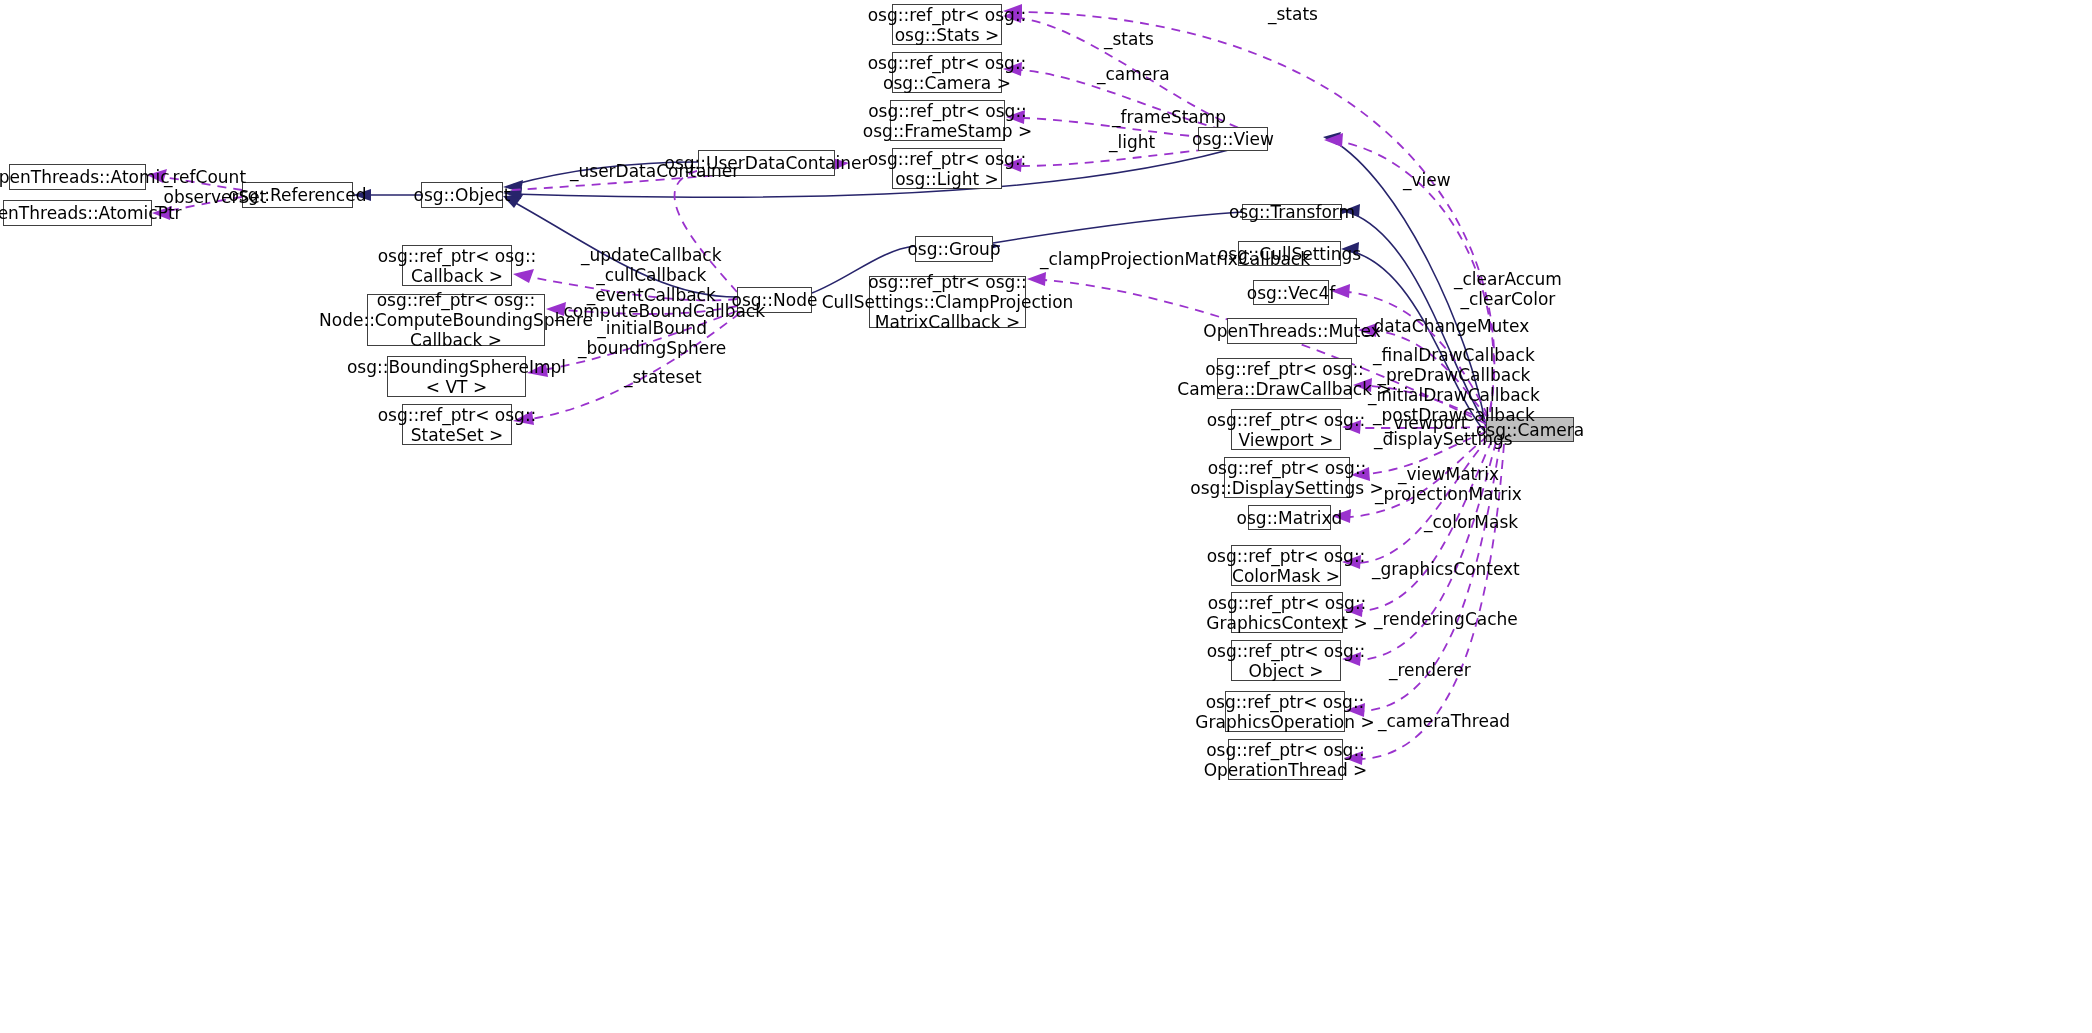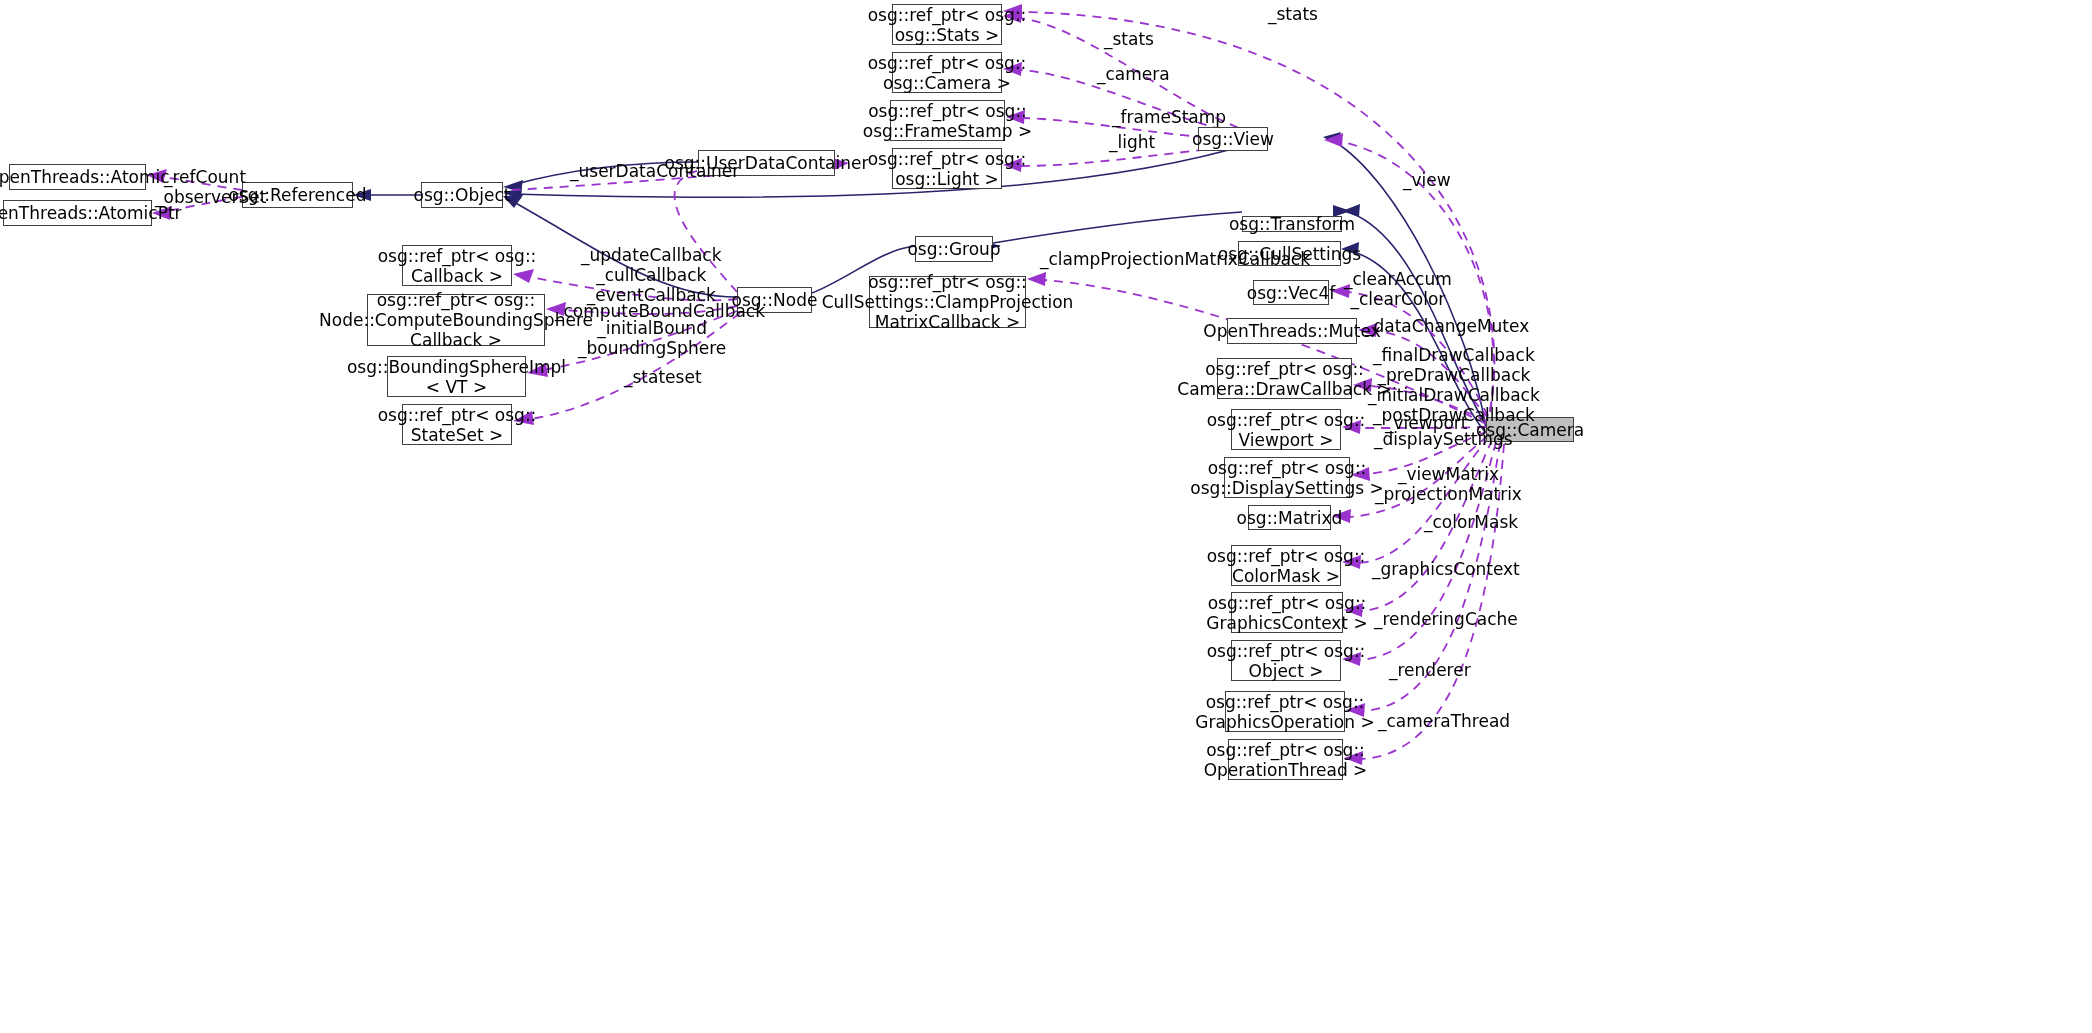--- a/index.html
+++ b/index.html
@@ -274,21 +274,21 @@
 MatrixCallback &gt;</div>
       <div class="node-box" style="left: 892px; top: 4px; width: 110px; height: 41px;">osg::ref_ptr&lt; osg::
 osg::Stats &gt;</div>
       <div class="node-box" style="left: 892px; top: 52px; width: 110px; height: 41px;">osg::ref_ptr&lt; osg::
 osg::Camera &gt;</div>
       <div class="node-box" style="left: 890px; top: 100px; width: 115px; height: 41px;">osg::ref_ptr&lt; osg::
 osg::FrameStamp &gt;</div>
       <div class="node-box" style="left: 892px; top: 148px; width: 110px; height: 41px;">osg::ref_ptr&lt; osg::
 osg::Light &gt;</div>
       <div class="node-box" style="left: 1198px; top: 127px; width: 70px; height: 24px;">osg::View</div>
-      <div class="node-box" style="left: 1242px; top: 216px; width: 100px; height: 16px;">osg::Transform</div>
+      <div class="node-box" style="left: 1242px; top: 204px; width: 100px; height: 16px;">osg::Transform</div>
       <div class="node-box" style="left: 1238px; top: 241px; width: 103px; height: 25px;">osg::CullSettings</div>
       <div class="node-box" style="left: 1253px; top: 280px; width: 76px; height: 25px;">osg::Vec4f</div>
       <div class="node-box" style="left: 1227px; top: 318px; width: 130px; height: 26px;">OpenThreads::Mutex</div>
       <div class="node-box" style="left: 1217px; top: 358px; width: 135px; height: 41px;">osg::ref_ptr&lt; osg::
 Camera::DrawCallback &gt;</div>
       <div class="node-box" style="left: 1231px; top: 409px; width: 110px; height: 41px;">osg::ref_ptr&lt; osg::
 Viewport &gt;</div>
       <div class="node-box" style="left: 1224px; top: 457px; width: 126px; height: 41px;">osg::ref_ptr&lt; osg::
 osg::DisplaySettings &gt;</div>
       <div class="node-box" style="left: 1248px; top: 505px; width: 83px; height: 25px;">osg::Matrixd</div>
@@ -315,21 +315,21 @@
       <div class="edge-label" style="left: 578px; top: 318px;">_initialBound
 _boundingSphere</div>
       <div class="edge-label" style="left: 624px; top: 367px;">_stateset</div>
       <div class="edge-label" style="left: 1040px; top: 249px;">_clampProjectionMatrixCallback</div>
       <div class="edge-label" style="left: 1268px; top: 4px;">_stats</div>
       <div class="edge-label" style="left: 1104px; top: 29px;">_stats</div>
       <div class="edge-label" style="left: 1097px; top: 64px;">_camera</div>
       <div class="edge-label" style="left: 1084px; top: 107px; margin-left: 28px;">_frameStamp</div>
       <div class="edge-label" style="left: 1109px; top: 132px;">_light</div>
       <div class="edge-label" style="left: 1403px; top: 128px; margin-top: 42px;">_view</div>
-      <div class="edge-label" style="left: 1344px; top: 269px;">_clearAccum
+      <div class="edge-label" style="left: 1454px; top: 269px;">_clearAccum
 _clearColor</div>
       <div class="edge-label" style="left: 1365px; top: 316px;">_dataChangeMutex</div>
       <div class="edge-label" style="left: 1368px; top: 345px;">_finalDrawCallback
 _preDrawCallback
 _initialDrawCallback
 _postDrawCallback</div>
       <div class="edge-label" style="left: 1385px; top: 413px;">_viewport</div>
       <div class="edge-label" style="left: 1374px; top: 429px;">_displaySettings</div>
       <div class="edge-label" style="left: 1375px; top: 464px;">_viewMatrix
 _projectionMatrix</div>

